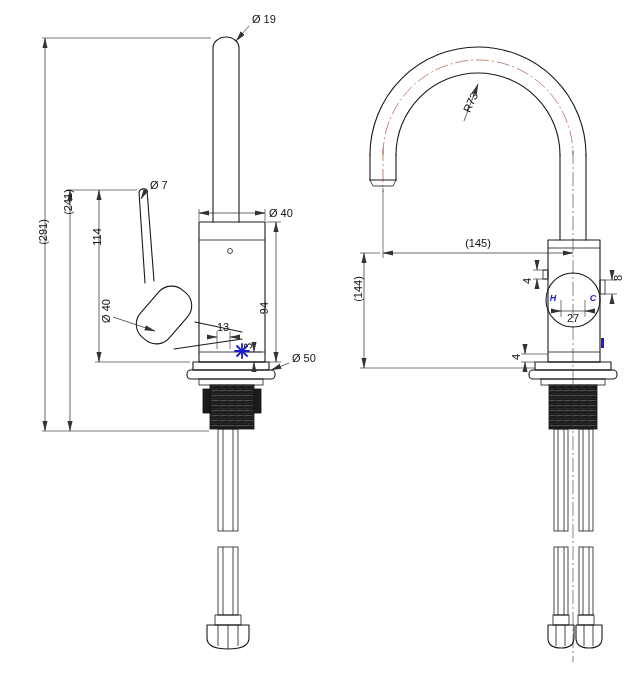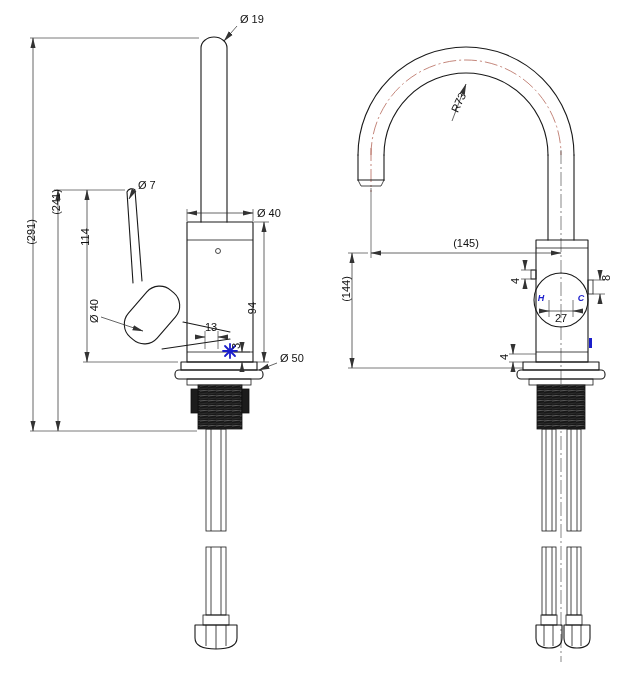--- a/index.html
+++ b/index.html
@@ -1,17 +1,17 @@
 <!DOCTYPE html>
 <html><head>
 <meta charset="utf-8">
 <style>
   html,body{margin:0;padding:0;background:#ffffff;}
   .sheet{position:relative;width:624px;height:700px;background:#fff;overflow:hidden;
-         font-family:"Liberation Sans",sans-serif;}
+         font-family:"Liberation Sans",sans-serif;margin-left:12px;}
   svg{position:absolute;left:0;top:0;}
   svg text{font-family:"Liberation Sans",sans-serif;font-size:11px;fill:#111;}
   .out{stroke:#1a1a1a;stroke-width:1.1;fill:none;stroke-linejoin:round;stroke-linecap:round;}
   .thin{stroke:#1a1a1a;stroke-width:0.8;fill:none;}
   .dim{stroke:#333;stroke-width:0.75;fill:none;}
   .ext{stroke:#333;stroke-width:0.65;fill:none;}
   .cl{stroke:#b5685a;stroke-width:0.8;fill:none;stroke-dasharray:13 3 2 3;}
   .clk{stroke:#555;stroke-width:0.7;fill:none;stroke-dasharray:14 3 2 3;}
   .blue-txt{fill:#1b1ecb;font-weight:bold;font-style:italic;font-size:9px;}
   .blue-mark{stroke:#1b1ecb;stroke-width:1.8;stroke-linecap:round;}

